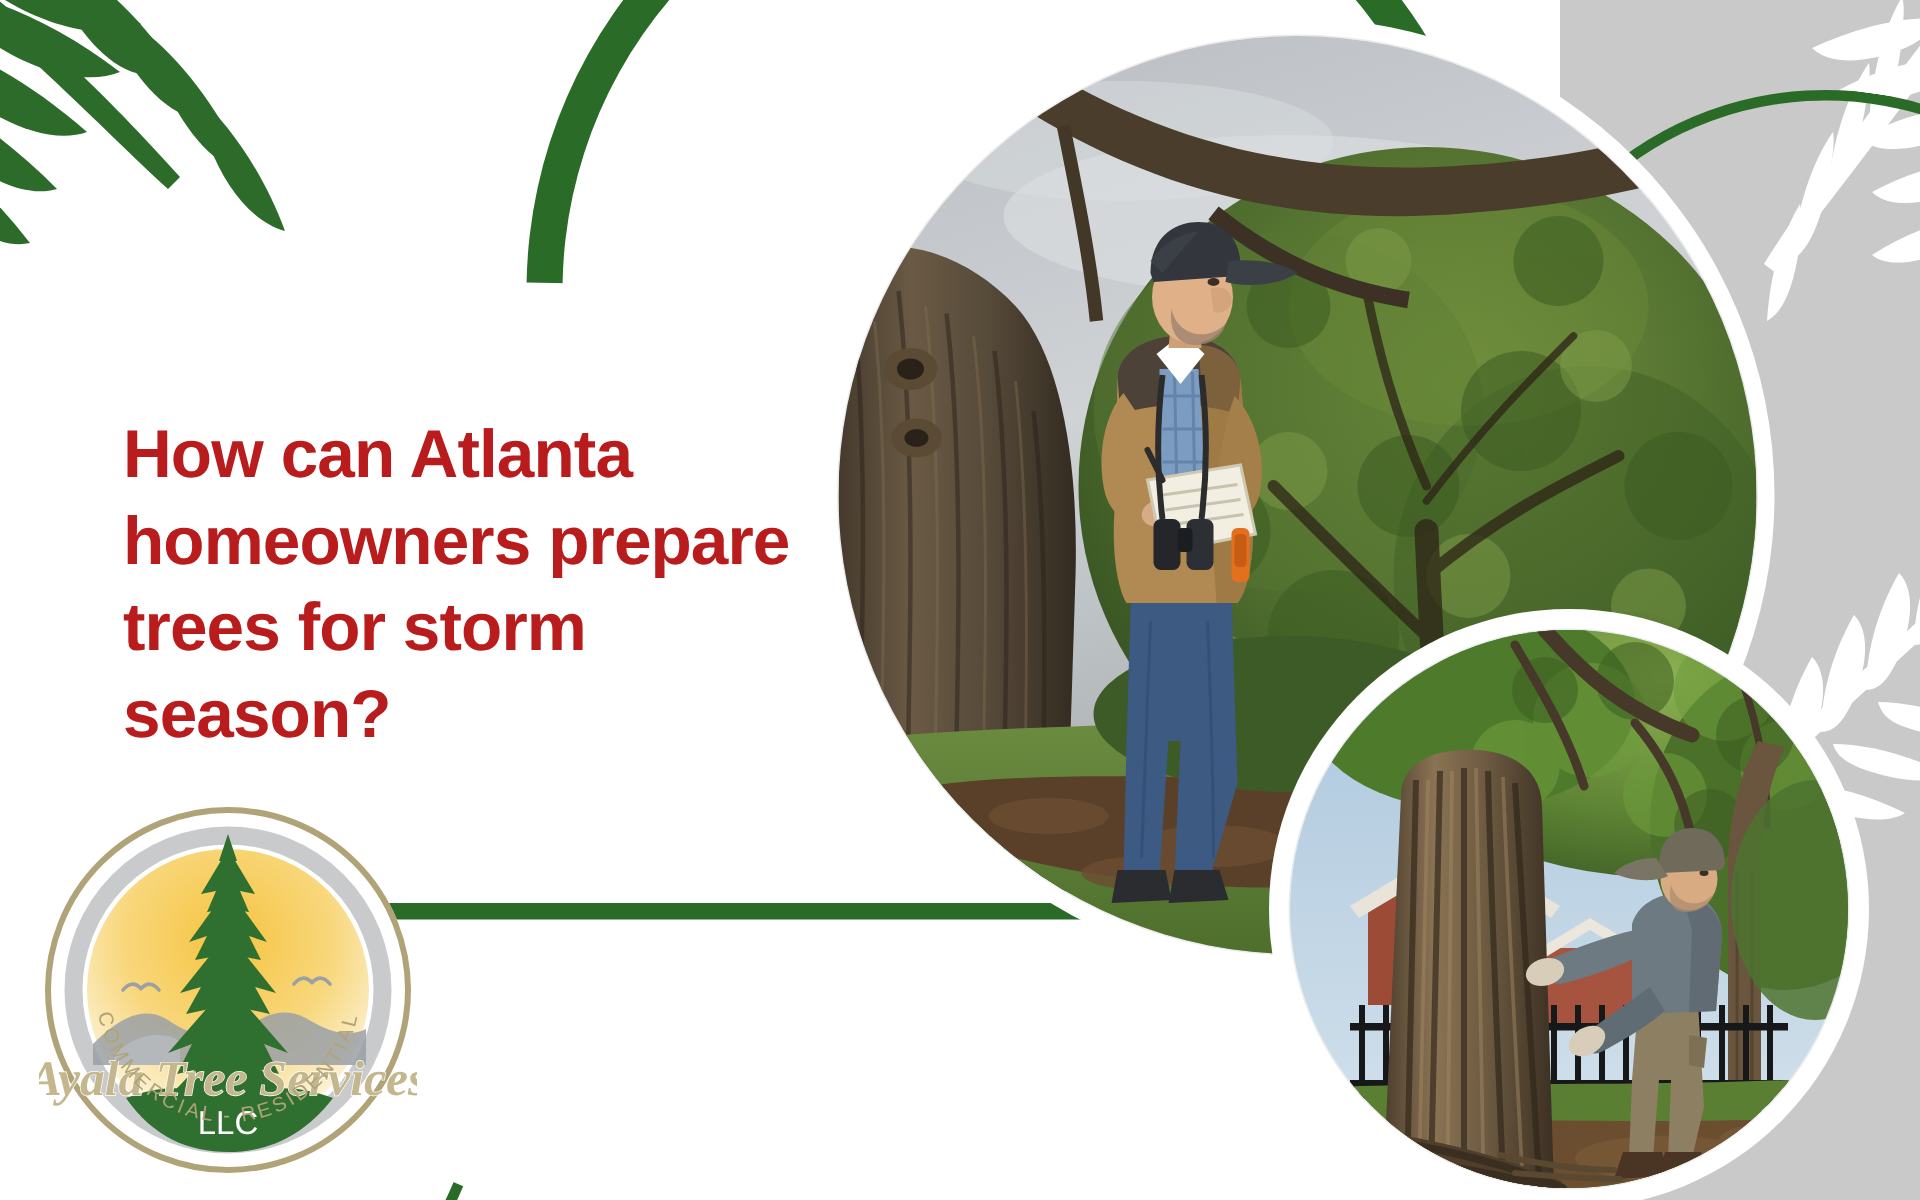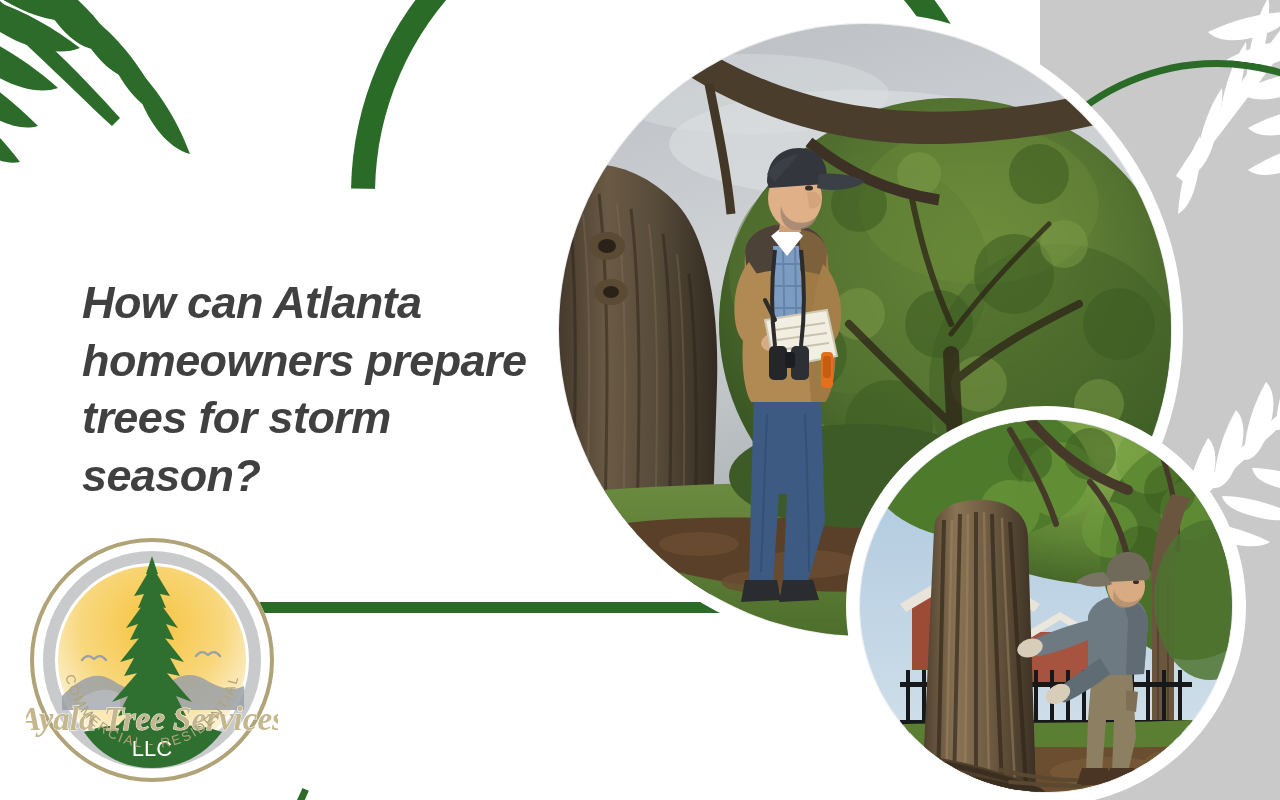--- a/index.html
+++ b/index.html
@@ -38,23 +38,22 @@
     border:7px solid #2a6b28;
     border-left-color:transparent;border-bottom-color:transparent;
     transform:rotate(8deg);
   }
   
   #green-bar{position:absolute;left:236px;top:602px;width:505px;height:11px;background:#2a6b28;}
 
   
   #headline{
     position:absolute;left:82px;top:244px;width:450px;
-    color:#404040;font-size:45px;line-height:1.28;font-weight:bold;
+    color:#b91c1c;font-size:45px;line-height:1.28;font-weight:bold;
     letter-spacing:-0.6px;
-    font-style:italic;
   }
 
   
   .photo-ring{position:absolute;border-radius:50%;background:#ffffff;}
   #photo-main-ring{left:547px;top:12px;width:636px;height:636px;}
   #photo-main{
     position:absolute;left:12px;top:12px;width:612px;height:612px;border-radius:50%;
     overflow:hidden;box-shadow:0 0 0 1px rgba(0,0,0,.08);
   }
   #photo-second-ring{left:846px;top:406px;width:400px;height:400px;}

